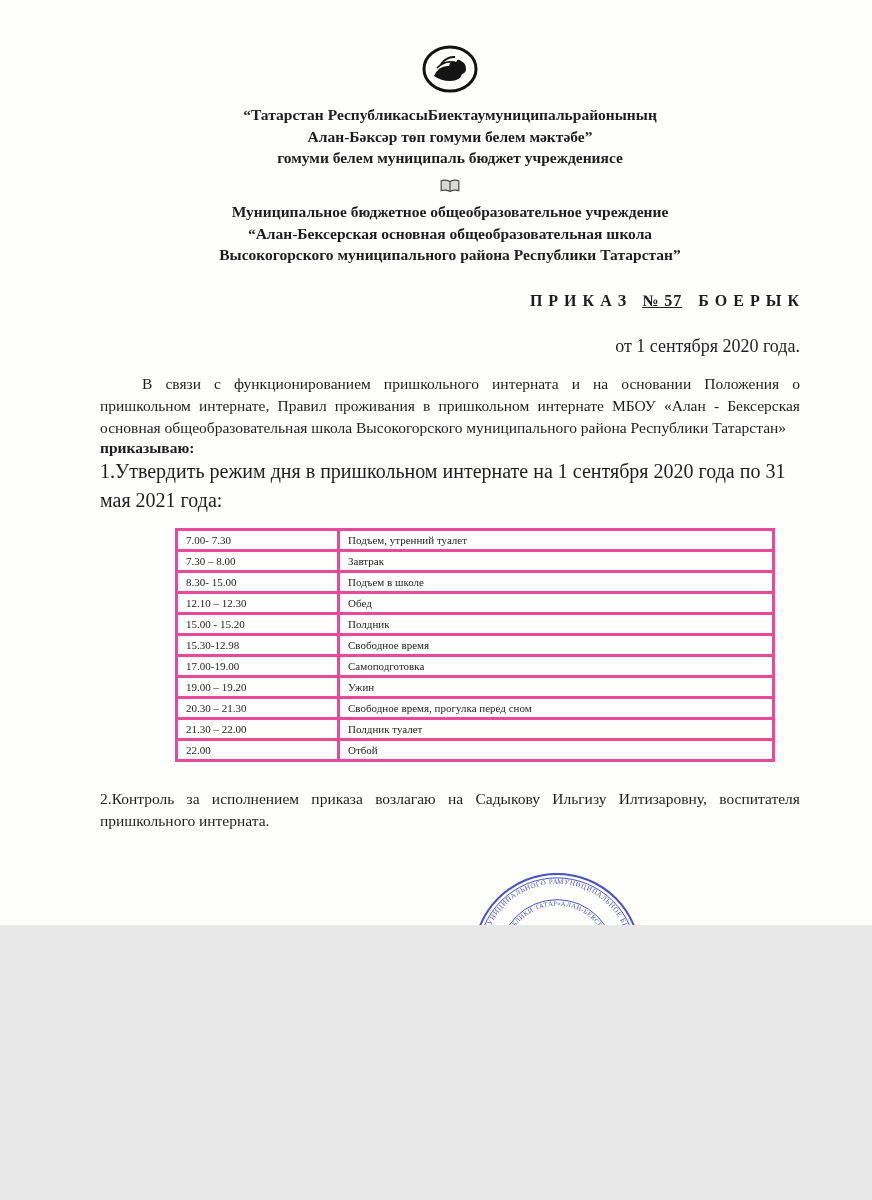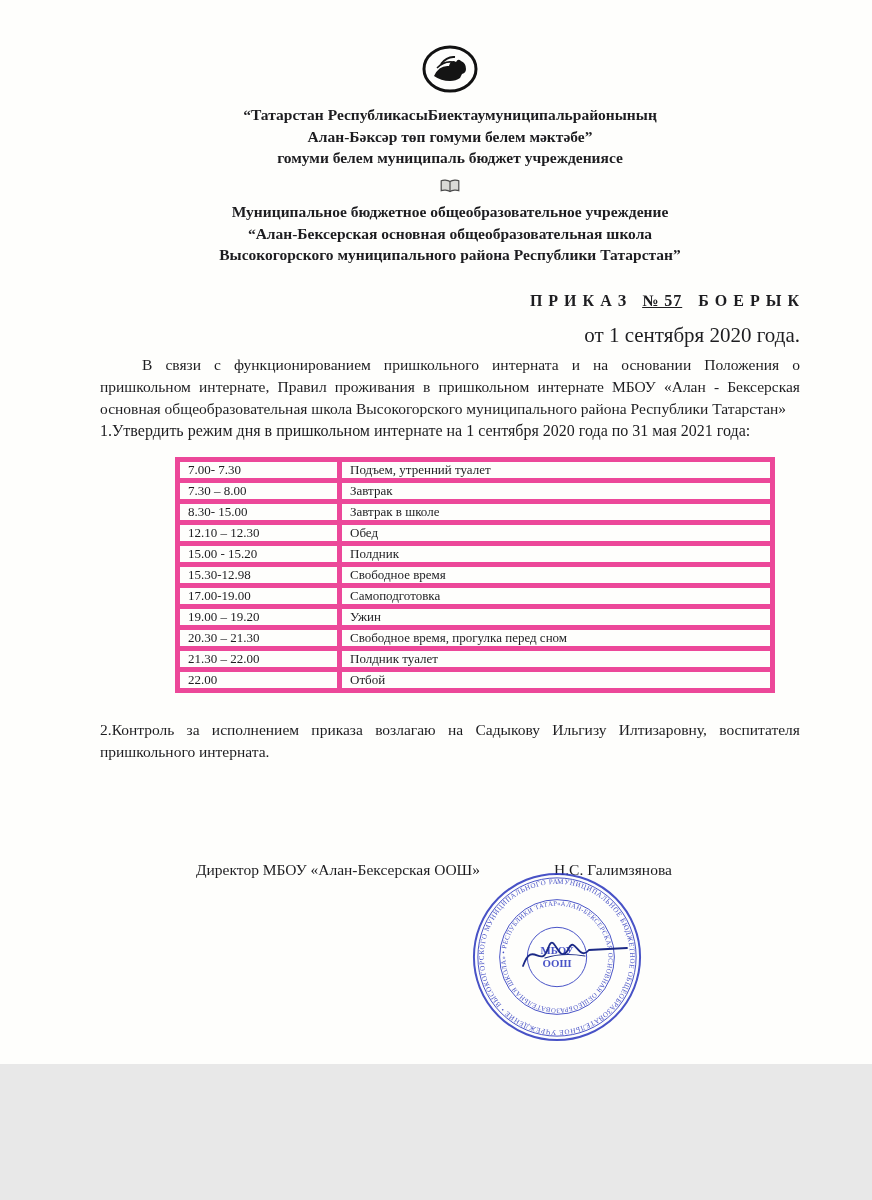--- a/index.html
+++ b/index.html
@@ -1,20 +1,20 @@
 <!DOCTYPE html>
 <html><head>
 <meta charset="utf-8">
 <style>
   * { box-sizing: border-box; margin: 0; padding: 0; }
   html, body { background: #e8e8e8; }
   .page {
     position: relative;
     width: 872px;
-    height: 1064px;
+    height: 925px;
     margin: 0 auto;
     background: #fefefc;
     font-family: "Liberation Serif", "DejaVu Serif", serif;
     color: #1d1d20;
     overflow: hidden;
   }
   .content { padding: 44px 72px 0 100px; }
 
   .emblem-wrap { text-align: center; margin-bottom: 6px; }
   .tatar-header, .ru-header {
@@ -29,46 +29,46 @@
     text-align: right;
     font-weight: bold;
     font-size: 16px;
     margin-top: 26px;
     letter-spacing: 1px;
   }
   .order-title .num { text-decoration: underline; padding-right: 6px; }
 
   .date-line {
     text-align: right;
-    font-size: 21px;
-    margin-top: 13px;
+    font-size: 18px;
+    margin-top: 26px;
   }
   .subject {
     font-weight: bold;
     font-size: 15.5px;
     margin-top: 24px;
   }
   .para {
     font-size: 15.5px;
     line-height: 1.42;
     text-align: justify;
-    margin-top: 6px;
+    margin-top: 16px;
     text-indent: 42px;
   }
   .resolution { font-weight: bold; font-size: 15.5px; }
-  .item1 { font-size: 16px; line-height: 1.42; }
+  .item1 { font-size: 20px; line-height: 1.42; }
 
   table.schedule {
     border-collapse: collapse;
     width: 600px;
     margin: 14px 0 0 75px;
   }
   table.schedule td {
-    border: 5px solid #ec4899;
-    font-size: 13px;
+    border: 3px solid #ec4899;
+    font-size: 11px;
     padding: 0 8px;
     height: 21px;
     vertical-align: middle;
   }
   table.schedule td.time { width: 162px; }
 
   .item2 {
     font-size: 15.5px;
     line-height: 1.42;
     text-align: justify;
@@ -138,35 +138,36 @@
     <div class="order-title">
       <span>П Р И К А З</span>&nbsp;&nbsp;
       <span class="num">№ 57</span>&nbsp;
       <span>Б О Е Р Ы К</span>
     </div>
 
     <div class="date-line">от 1 сентября 2020 года.</div>
 
 
     <div class="para">В связи с функционированием пришкольного интерната  и  на основании Положения о пришкольном интернате, Правил проживания  в пришкольном интернате МБОУ «Алан - Бексерская основная общеобразовательная школа Высокогорского муниципального района Республики Татарстан»</div>
+    <div class="resolution">приказываю:</div>
     <div class="item1">1.Утвердить режим дня в пришкольном интернате на 1 сентября  2020 года по 31 мая 2021 года:</div>
 
     <table class="schedule">
       <tbody>
         <tr>
             <td class="time">7.00- 7.30</td>
             <td>Подъем, утренний туалет</td>
           </tr>
         <tr>
             <td class="time">7.30 – 8.00</td>
             <td>Завтрак</td>
           </tr>
         <tr>
             <td class="time">8.30- 15.00</td>
-            <td>Завтрак в школе</td>
+            <td>Подъем в школе</td>
           </tr>
         <tr>
             <td class="time">12.10 – 12.30</td>
             <td>Обед</td>
           </tr>
         <tr>
             <td class="time">15.00  - 15.20</td>
             <td>Полдник</td>
           </tr>
         <tr>

